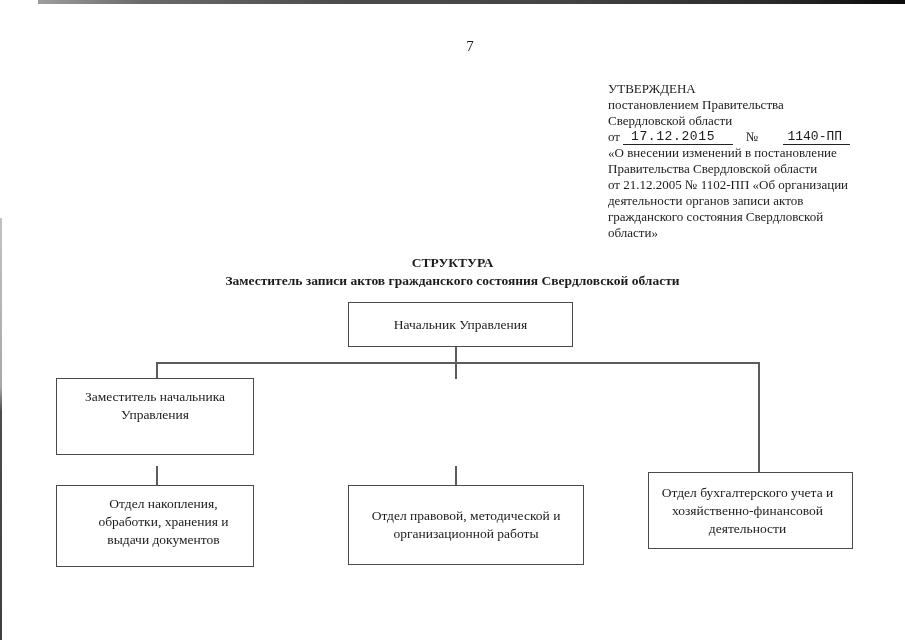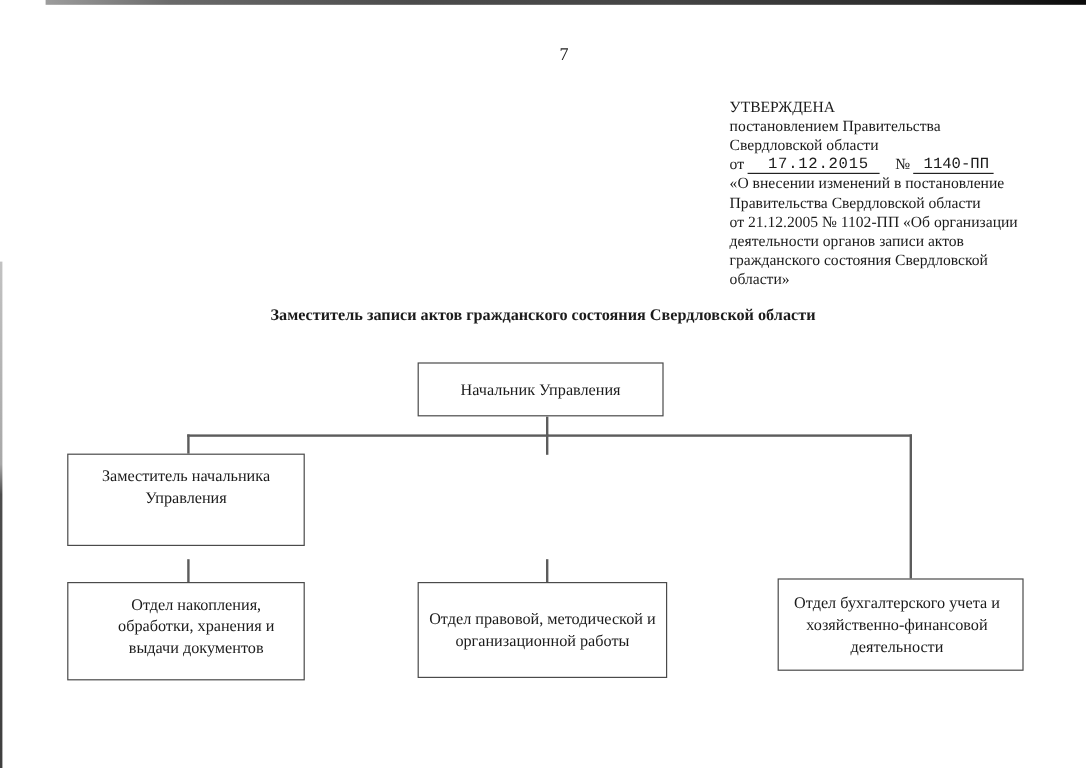--- a/index.html
+++ b/index.html
@@ -30,48 +30,48 @@
   .approval {
     position:absolute; left:608px; top:81px; width:300px;
     font-size:13px; line-height:16px;
   }
   .approval .ln { white-space:nowrap; }
   .approval .blank-line { display:flex; align-items:flex-end; white-space:nowrap; }
   .u {
     display:inline-block; box-sizing:border-box;
     border-bottom:1px solid #222;
     font-family:"Liberation Mono", monospace;
-    font-size:13px; line-height:15px;text-align:center;
+    font-size:13px; line-height:15px;
   }
   .u-date { width:110px; margin-left:3px; padding-left:8px; letter-spacing:0.6px; }
-  .u-num  { width:67px;  margin-left:3px; padding-left:4px; }
+  .u-num  { width:67px;  margin-left:25px; padding-left:4px; }
   .num-sign { margin-left:13px; }
   
   .doc-title {
     position:absolute; top:254px; left:0; width:100%;
     text-align:center; font-weight:bold;
     font-size:13.5px; line-height:17.5px;
   }
   
   .obox {
     position:absolute; box-sizing:border-box;
     border:1px solid #4a4a4a;
     display:flex; align-items:center; justify-content:center;
     text-align:center;
     font-size:13.5px; line-height:18px;
     padding:3px;
     background:#fff;
   }
   .obox.top-align { align-items:flex-start; padding-top:9px; }
-  .b-head   { left:348px; top:302px; width:205px; height:45px; }
+  .b-head   { left:348px; top:302px; width:225px; height:45px; }
   .b-dep-l  { left:56px;  top:378px; width:198px; height:77px; }
   .b-dep-c  { left:348px; top:378px; width:208px; height:89px; }
   .b-dept-l { left:56px;  top:485px; width:198px; height:82px; padding-bottom:12px;padding-left:20px; }
-  .b-dept-c { left:348px; top:485px; width:208px; height:80px; }
-  .b-dept-r { left:648px; top:482px; width:205px; height:77px; padding-left:6px; padding-right:12px; }
+  .b-dept-c { left:348px; top:485px; width:236px; height:80px; }
+  .b-dept-r { left:648px; top:472px; width:205px; height:77px; padding-left:6px; padding-right:12px; }
   
   .cline { position:absolute; background:#5c5c5c; }
   .l-vhead   { left:455px; top:347px; width:2px; height:16px; }
   .l-hbranch { left:156px; top:362px; width:604px; height:2px; }
   .l-vdropl  { left:156px; top:362px; width:2px; height:17px; }
   .l-vdropc  { left:455px; top:362px; width:2px; height:17px; }
   .l-vdropr  { left:758px; top:362px; width:2px; height:124px; }
   .l-vmidl   { left:156px; top:466px; width:2px; height:20px; }
   .l-vmidc   { left:455px; top:466px; width:2px; height:20px; }
 </style>
@@ -97,20 +97,21 @@
     </div>
     <div class="ln">«О внесении изменений в постановление</div>
     <div class="ln">Правительства Свердловской области</div>
     <div class="ln">от 21.12.2005 № 1102-ПП «Об организации</div>
     <div class="ln">деятельности органов записи актов</div>
     <div class="ln">гражданского состояния Свердловской</div>
     <div class="ln">области»</div>
   </div>
 
   <div class="doc-title">
+    <div>СТРУКТУРА</div>
     <div>Заместитель записи актов гражданского состояния Свердловской области</div>
   </div>
 
   <div class="cline l-vhead"></div>
   <div class="cline l-hbranch"></div>
   <div class="cline l-vdropl"></div>
   <div class="cline l-vdropc"></div>
   <div class="cline l-vdropr"></div>
   <div class="cline l-vmidl"></div>
   <div class="cline l-vmidc"></div>

